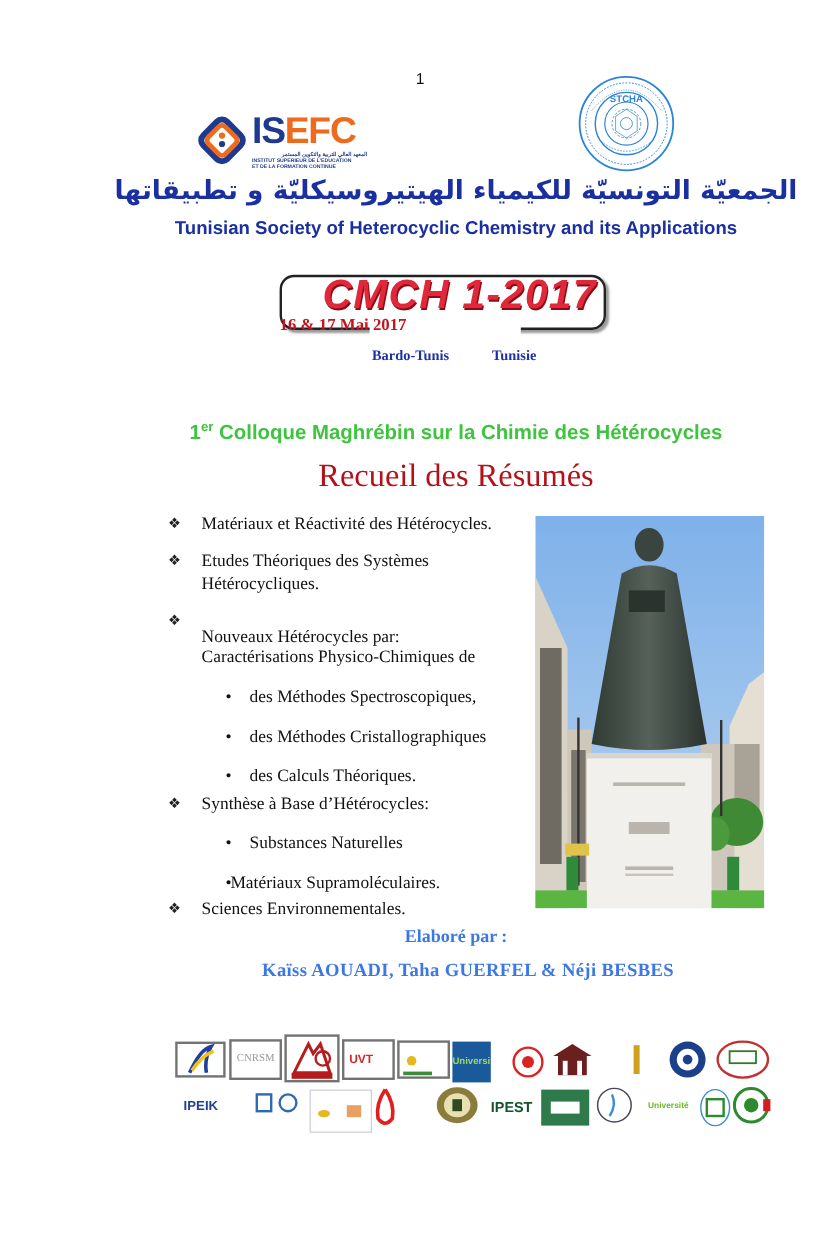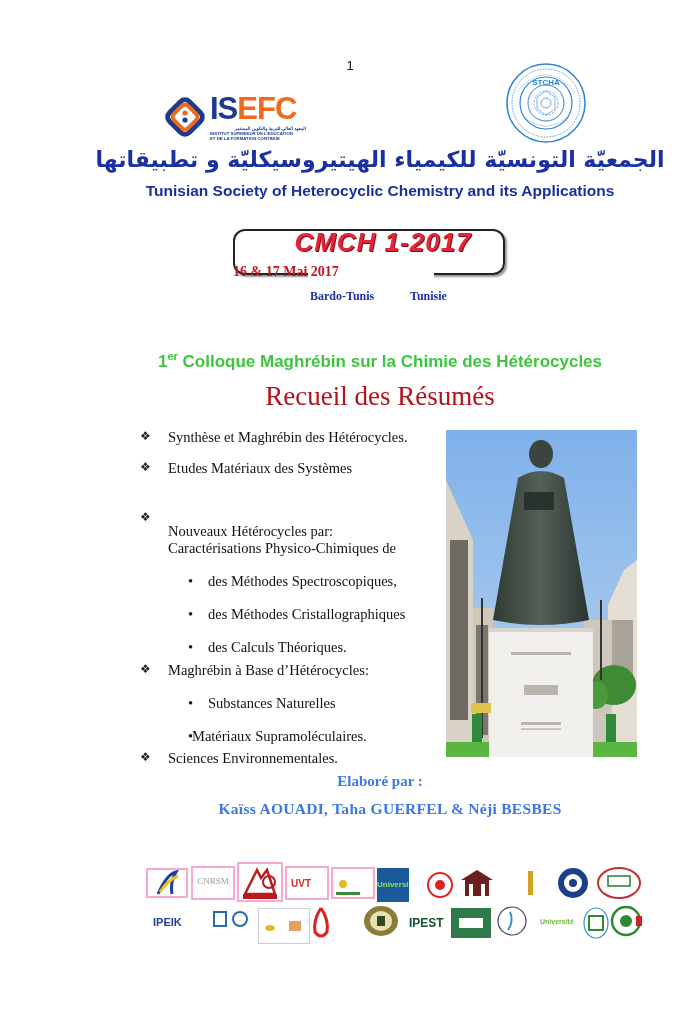--- a/index.html
+++ b/index.html
@@ -10,28 +10,28 @@
 
   
   .isefc { left: 164px; top: 92px; width: 150px; height: 52px; }
   .isefc .mark { position: absolute; left: 0; top: 4px; width: 42px; height: 42px; }
   .isefc .word { position: absolute; left: 46px; top: 0; font-family: "Liberation Sans", sans-serif; font-weight: bold; font-size: 31px; letter-spacing: -1px; line-height: 34px; }
   .isefc .word .is { color: #1d3a8f; }
   .isefc .word .efc { color: #ee6a1c; }
   .isefc .sub { position: absolute; left: 46px; top: 34px; width: 104px; font-family: "Liberation Sans", sans-serif; font-size: 4.3px; line-height: 5px; color: #1d3a8f; font-weight: bold; white-space: nowrap; }
 
   
-  .seal { left: 505px; top: 62px; width: 82px; height: 82px; }
+  .seal { left: 481px; top: 62px; width: 82px; height: 82px; }
 
   .arabic-title { left: 0; width: 760px; top: 147px; text-align: center; font-family: "DejaVu Sans", sans-serif; font-weight: bold; font-size: 22px; color: #1a2fa0; direction: rtl; }
   .society-title { left: 0; width: 760px; top: 182px; text-align: center; font-family: "Liberation Sans", sans-serif; font-weight: bold; font-size: 15.5px; color: #1a2fa0; }
 
   
   .cmch-frame { left: 233px; top: 229px; width: 268px; height: 42px; border: 2px solid #222; border-radius: 12px; box-shadow: 2px 2px 2px #999; }
-  .cmch-title { left: 233px; width: 300px; top: 227px; text-align: center; font-family: "Liberation Sans", sans-serif; font-weight: bold; font-style: italic; font-size: 26px; color: #e0283a; letter-spacing: 1px; text-shadow: 1px 1px 0 #8a0b15; }
+  .cmch-title { left: 233px; width: 300px; top: 227px; text-align: center; font-family: "Liberation Sans", sans-serif; font-weight: bold; font-style: italic; font-size: 34px; color: #e0283a; letter-spacing: 1px; text-shadow: 1px 1px 0 #8a0b15; }
   .cmch-date-bg { left: 308px; top: 264px; width: 126px; height: 18px; background: #fff; }
   .cmch-date { left: 233px; width: 272px; top: 264px; text-align: left; font-family: "Liberation Serif", serif; font-weight: bold; font-size: 14px; color: #c4141e; }
   .venue-city { left: 310px; top: 289px; font-weight: bold; font-size: 12px; color: #1f2fa6; text-align: right; }
   .venue-country { left: 410px; top: 289px; font-weight: bold; font-size: 12px; color: #1f2fa6; }
 
   .colloque { left: 0; width: 760px; top: 350px; text-align: center; font-family: "Liberation Sans", sans-serif; font-weight: bold; font-size: 17px; color: #3ec43e; }
   .colloque sup { font-size: 11px; }
   .recueil { left: 0; width: 760px; top: 381px; text-align: center; font-family: "Liberation Serif", serif; font-size: 27px; color: #b4121b; }
 
   
@@ -40,21 +40,21 @@
   .topic .dia { position: absolute; left: 0; top: 0; font-size: 12px; font-family: "DejaVu Sans", sans-serif; color: #222; }
 
   
   .photo { left: 446px; top: 430px; width: 191px; height: 327px; overflow: hidden; }
 
   .elabore { left: 0; width: 760px; top: 773px; text-align: center; font-family: "Liberation Serif", serif; font-size: 15px; font-weight: bold; color: #3b78e4; }
   .authors { left: 0; width: 780px; top: 800px; text-align: center; font-family: "Liberation Serif", serif; font-size: 15.5px; font-weight: bold; color: #3b78e4; letter-spacing: 0.3px; }
 
   
   .logo { position: absolute; background: #fff; overflow: hidden; font-family: "Liberation Sans", sans-serif; }
-  .framed { border: 2px solid #f9a8d4; box-sizing: border-box; }
+  .framed { border: 2px solid #737373; box-sizing: border-box; }
 </style>
 </head>
 <body>
 
 <div class="abs page-num">1</div>
 
 <div class="abs isefc">
   <svg class="mark" viewBox="0 0 42 42">
     <g transform="rotate(45 21 21)">
       <rect x="7" y="7" width="28" height="28" rx="6" fill="none" stroke="#1d3a8f" stroke-width="5"></rect>
@@ -95,46 +95,47 @@
 <div class="abs cmch-date">16 &amp; 17 Mai 2017</div>
 <div class="abs venue-city">Bardo-Tunis</div>
 <div class="abs venue-country">Tunisie</div>
 
 <div class="abs colloque"><span>1</span><sup>er</sup><span> Colloque Maghrébin sur la Chimie des Hétérocycles</span></div>
 <div class="abs recueil">Recueil des Résumés</div>
 
 <div class="abs topics">
   <div class="topic" style="position:absolute;top:0;left:0;width:320px;">
     <span class="dia">❖</span>
-    <span>Synthèse et Maghrébin des Hétérocycles.</span>
+    <span>Matériaux et Réactivité des Hétérocycles.</span>
   </div>
   <div class="topic" style="position:absolute;top:31px;left:0;width:320px;">
     <span class="dia">❖</span>
-    <div>Etudes Matériaux des Systèmes</div>
+    <div>Etudes Théoriques des Systèmes</div>
+    <div style="margin-top:2px;">Hétérocycliques.</div>
   </div>
   <div class="topic" style="position:absolute;top:81px;left:0;width:320px;">
     <span class="dia">❖</span>
     <div style="margin-top:13px;">Nouveaux Hétérocycles par:</div>
     <div>Caractérisations Physico-Chimiques de</div>
   </div>
   <div style="position:absolute;top:144px;left:40px;width:300px;">
     <span style="position:absolute;left:8px;">•</span>
     <span style="position:absolute;left:28px;white-space:nowrap;">des Méthodes Spectroscopiques,</span>
   </div>
   <div style="position:absolute;top:177px;left:40px;width:300px;">
     <span style="position:absolute;left:8px;">•</span>
     <span style="position:absolute;left:28px;white-space:nowrap;">des Méthodes Cristallographiques</span>
   </div>
   <div style="position:absolute;top:210px;left:40px;width:300px;">
     <span style="position:absolute;left:8px;">•</span>
     <span style="position:absolute;left:28px;white-space:nowrap;">des Calculs Théoriques.</span>
   </div>
   <div class="topic" style="position:absolute;top:233px;left:0;width:320px;">
     <span class="dia">❖</span>
-    <span>Maghrébin à Base d’Hétérocycles:</span>
+    <span>Synthèse à Base d’Hétérocycles:</span>
   </div>
   <div style="position:absolute;top:266px;left:40px;width:300px;">
     <span style="position:absolute;left:8px;">•</span>
     <span style="position:absolute;left:28px;white-space:nowrap;">Substances Naturelles</span>
   </div>
   <div style="position:absolute;top:299px;left:40px;width:300px;">
     <span style="position:absolute;left:8px;">•</span>
     <span style="position:absolute;left:12px;white-space:nowrap;">Matériaux Supramoléculaires.</span>
   </div>
   <div class="topic" style="position:absolute;top:321px;left:0;width:320px;">

